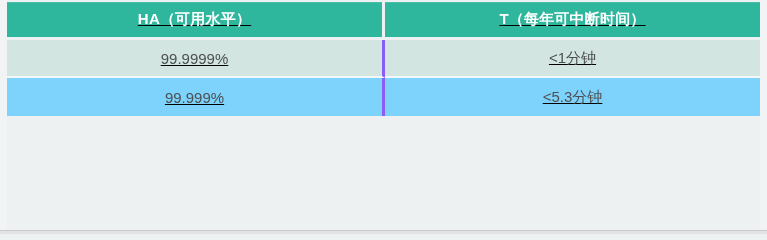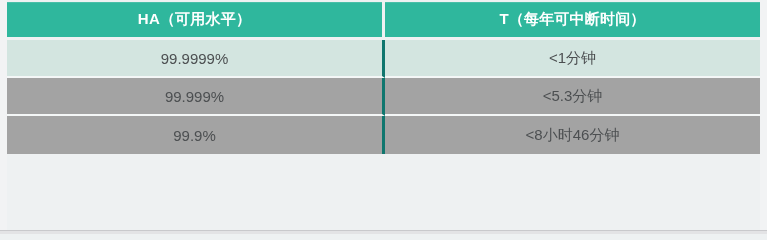--- a/index.html
+++ b/index.html
@@ -22,20 +22,21 @@
     box-sizing: border-box;
     background: #eef1f2;
     padding: 2px 7px 0 7px;
   }
 
   .table {
     width: 753px;
     border-collapse: separate;
     border-spacing: 0;
     table-layout: fixed;
+    text-decoration: underline;
   }
 
   .table col.col-ha   { width: 378px; }
   .table col.col-t    { width: 375px; }
 
   
   thead tr {
     height: 38px;
   }
   thead th {
@@ -58,32 +59,32 @@
   
   tbody tr {
     height: 38px;
   }
   tbody td {
     font-size: 15px;
     color: #4c4f51;
     text-align: center;
     vertical-align: middle;
     padding: 0;
-    border-right: 3px solid #0f766e;
+    border-right: 3px solid #8b5cf6;
     border-bottom: 2px solid #f4f7f7;
     font-weight: normal;
   }
   tbody td:last-child {
     border-right: none;
   }
   tbody tr.row-odd td {
     background: #d3e5e0;
   }
   tbody tr.row-even td {
-    background: #a3a3a3;
+    background: #7dd3fc;
   }
   tbody tr:last-child td {
     border-bottom: none;
   }
 
   
   #bottom-edge {
     position: absolute;
     left: 0;
     right: 0;
@@ -125,22 +126,18 @@
     </thead>
     <tbody>
       <tr class="row-odd">
         <td>99.9999%</td>
         <td>&lt;1分钟</td>
       </tr>
       <tr class="row-even">
         <td>99.999%</td>
         <td>&lt;5.3分钟</td>
       </tr>
-      <tr class="row-even">
-        <td>99.9%</td>
-        <td>&lt;8小时46分钟</td>
-      </tr>
     </tbody>
   </table>
 
   <div id="bottom-edge"></div>
 
 </div>
 
 </body></html>

